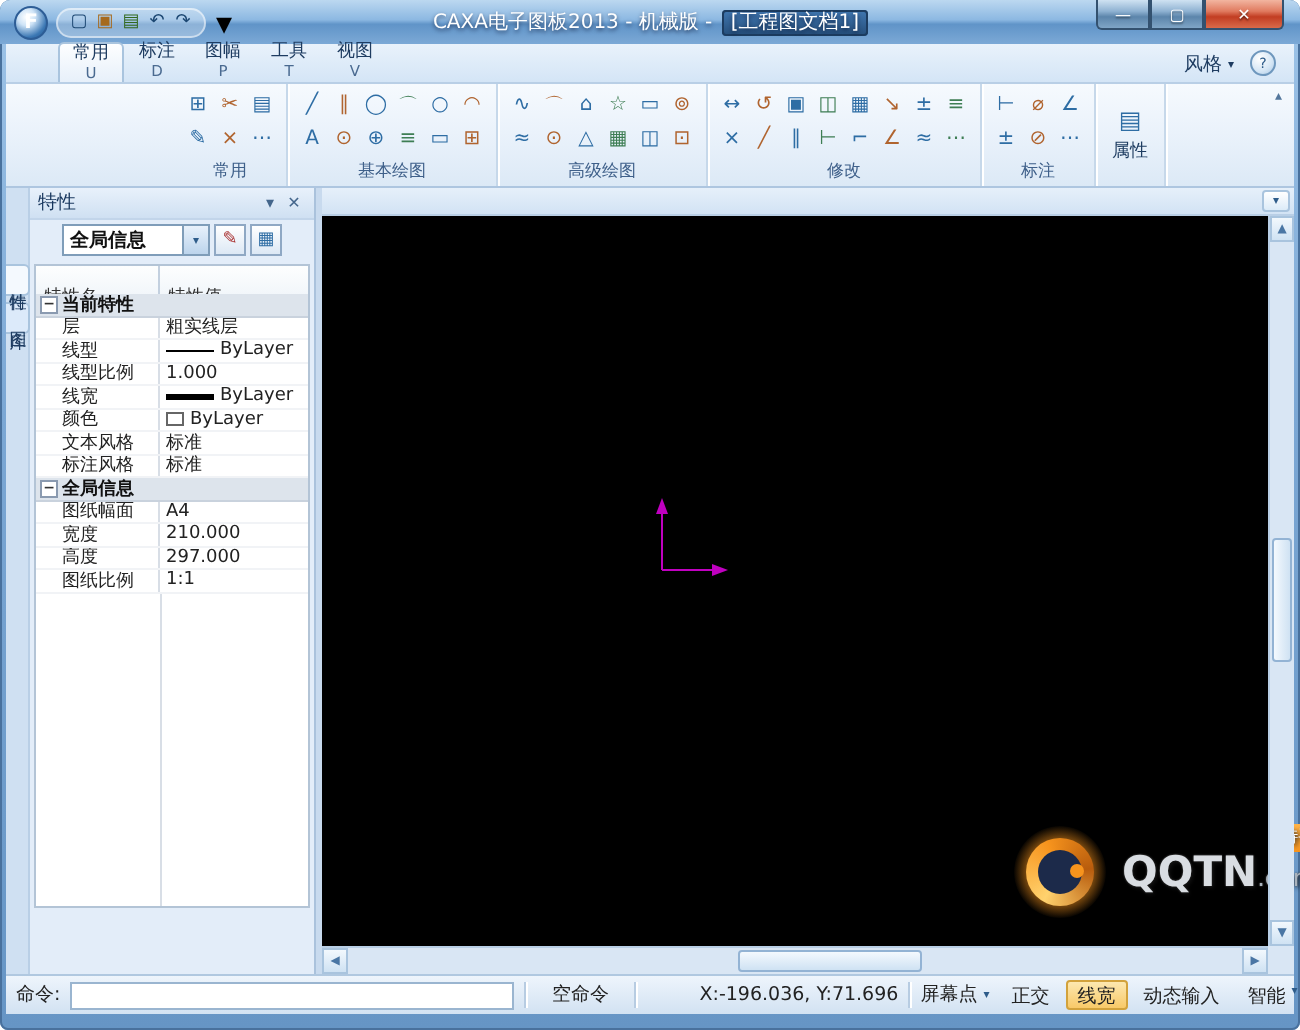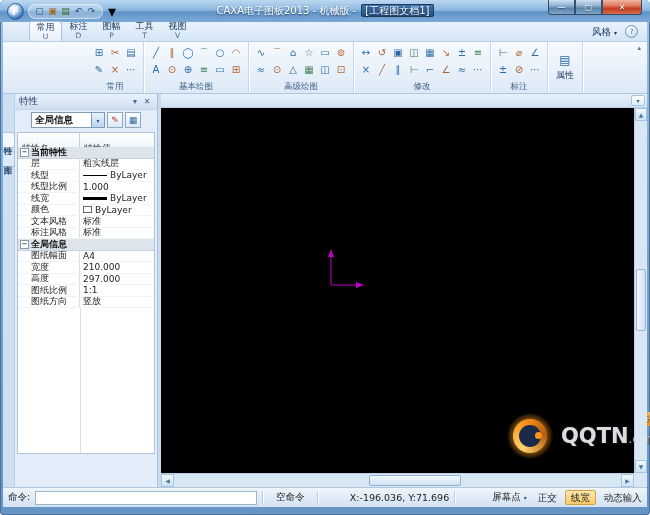--- a/index.html
+++ b/index.html
@@ -175,21 +175,21 @@
 
   
   .statusbar { position:absolute; left:3px; right:3px; bottom:8px; height:20px;
     background:linear-gradient(180deg,#eef5fc,#d2e2f2); border-top:1px solid #b0c8e0;
     display:flex; align-items:center; font-size:9.5px; color:#222; padding:0 5px; gap:5px;}
   .cmd-label { flex:none; }
   .cmd-field { width:222px; height:14px; background:#fff; border:1px solid #9ab5d0; flex:none;}
   .sep { width:1px; height:13px; background:#b7cce2; box-shadow:1px 0 0 #fff; flex:none;}
   .mode-text { width:44px; text-align:center; flex:none;}
   .coords { width:126px; text-align:right; flex:none; white-space:nowrap;}
-  .point-mode { display:flex; align-items:center; gap:3px; flex:none;margin-left:32px;}
+  .point-mode { display:flex; align-items:center; gap:3px; flex:none;}
   .pm-arrow { font-size:6px; color:#2e5c8a;}
   .toggles { margin-left:auto; display:flex; align-items:center; gap:2px;}
   .toggle { padding:1px 5px; height:15px; display:flex; align-items:flex-start; gap:3px;
     border:1px solid transparent; border-radius:2px; color:#222; white-space:nowrap;}
   .toggle.active { background:linear-gradient(180deg,#fde8b0,#f8c968); border-color:#d2a23c;}
   .tarrow { font-size:6px; color:#2e5c8a;}
 </style>
 </head>
 <body>
 
@@ -426,24 +426,20 @@
               <span class="pname">宽度</span>
               <span class="pval">210.000</span>
             </div>
             <div class="prow">
               <span class="pname">高度</span>
               <span class="pval">297.000</span>
             </div>
             <div class="prow">
               <span class="pname">图纸比例</span>
               <span class="pval">1:1</span>
-            </div>
-            <div class="prow">
-              <span class="pname">图纸方向</span>
-              <span class="pval">竖放</span>
             </div>
           </div>
       </div>
     </div>
 
     <div class="splitter"></div>
 
     <div class="canvas-area">
       <div class="doc-tabbar">
         <div class="tabbar-btn">▾</div>

